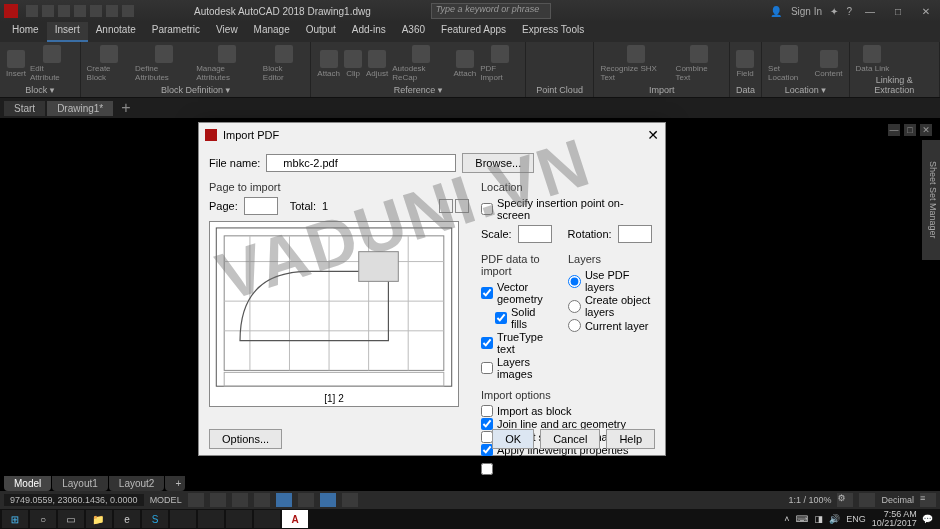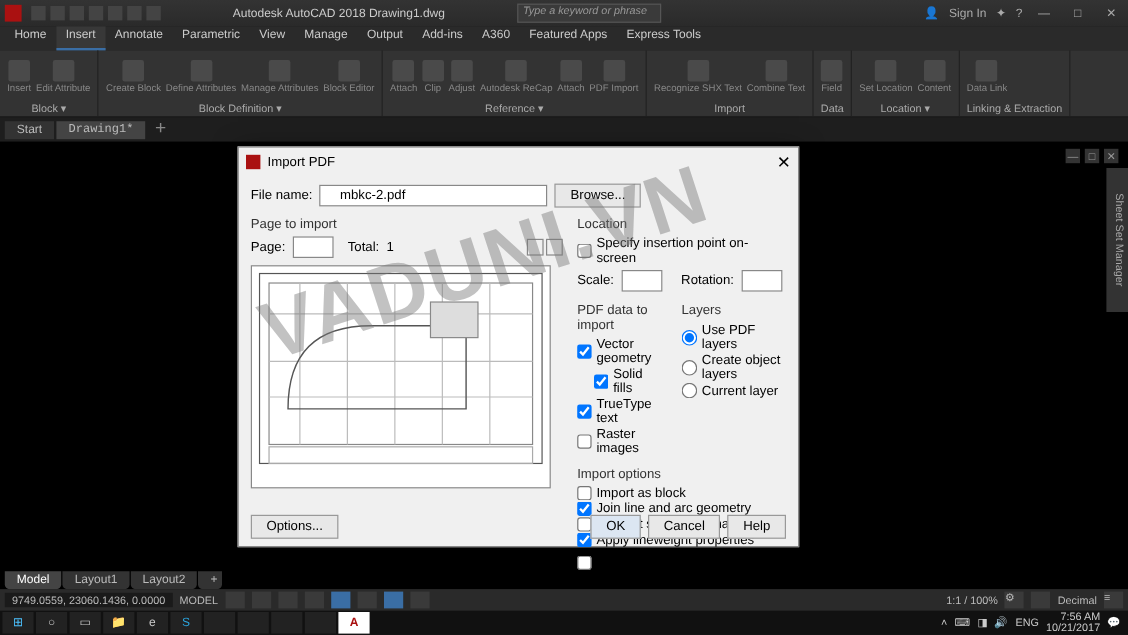--- a/index.html
+++ b/index.html
@@ -25,21 +25,21 @@
 .ribbon { height: 56px; background: #333; display: flex; border-bottom: 1px solid #111; }
 .rgroup { display: flex; flex-direction: column; justify-content: flex-end; border-right: 1px solid #222; padding: 2px 6px; }
 .rgroup .icons { display: flex; gap: 4px; flex: 1; align-items: center; }
 .rgroup .icons .rbtn { display: flex; flex-direction: column; align-items: center; color: #888; font-size: 8px; gap: 1px; }
 .rgroup .icons .rbtn .ic { width: 18px; height: 18px; background: #4a4a4a; border-radius: 2px; }
 .rgroup .label { color: #aaa; font-size: 9px; text-align: center; padding-top: 2px; }
 
 
 .doctabs { height: 20px; background: #1e1e1e; display: flex; align-items: center; padding-left: 4px; }
 .doctabs .dtab { padding: 2px 10px; color: #bbb; font-size: 10px; background: #333; margin-right: 2px; }
-.doctabs .dtab.active { background: #444; font-family: Liberation Mono, monospace; }
+.doctabs .dtab.active { background: #444; }
 .doctabs .plus { color: #888; padding: 0 6px; }
 
 
 .viewport { position: absolute; top: 118px; left: 0; right: 0; bottom: 38px; background: #000; }
 .viewport .vhdr { position: absolute; top: 6px; right: 8px; display: flex; gap: 4px; }
 .viewport .vhdr span { width: 12px; height: 12px; background: #333; color: #999; font-size: 9px; display: inline-flex; align-items: center; justify-content: center; }
 
 
 .sheet-mgr { position: absolute; right: 0; top: 140px; width: 18px; height: 120px; background: #333; color: #aaa; font-size: 9px; writing-mode: vertical-rl; text-align: center; padding: 4px 2px; }
 
@@ -188,20 +188,24 @@
           <div class="ic"></div>
           <span>Attach</span>
         </div>
     <div class="rbtn">
           <div class="ic"></div>
           <span>PDF Import</span>
         </div>
   </div>
       <div class="label">Reference ▾</div>
     </div>
+  <div class="rgroup" style="width:70px">
+      <div class="icons"></div>
+      <div class="label">Point Cloud</div>
+    </div>
   <div class="rgroup">
       <div class="icons">
     <div class="rbtn">
           <div class="ic"></div>
           <span>Recognize SHX Text</span>
         </div>
     <div class="rbtn">
           <div class="ic"></div>
           <span>Combine Text</span>
         </div>
@@ -291,20 +295,21 @@
             <line x1="120" y1="14" x2="120" y2="150" stroke="#bbb"></line>
             <line x1="160" y1="14" x2="160" y2="150" stroke="#bbb"></line>
             <line x1="200" y1="14" x2="200" y2="150" stroke="#bbb"></line>
             <line x1="14" y1="40" x2="236" y2="40" stroke="#bbb"></line>
             <line x1="14" y1="80" x2="236" y2="80" stroke="#bbb"></line>
             <line x1="14" y1="110" x2="236" y2="110" stroke="#bbb"></line>
             <path d="M30 120 Q30 50 100 50 L180 50 L180 120 Z" fill="none" stroke="#555" stroke-width="1.2"></path>
             <rect x="150" y="30" width="40" height="30" fill="#ddd" stroke="#888"></rect>
             <rect x="14" y="152" width="222" height="14" fill="none" stroke="#aaa"></rect>
           </svg>
+          <div class="pglabel">[1] 2</div>
         </div>
       </div>
       <div class="right">
         <div class="section-head">Location</div>
         <label class="chk">
             <input type="checkbox" style="">
             <span>Specify insertion point on-screen</span>
           </label>
         <div class="row" style="margin-top:4px">
           <span>Scale:</span>
@@ -324,21 +329,21 @@
                   <input type="checkbox" checked="" style="">
                   <span>Solid fills</span>
                 </label>
               </div>
             <label class="chk">
                 <input type="checkbox" checked="" style="">
                 <span>TrueType text</span>
               </label>
             <label class="chk">
                 <input type="checkbox" style="">
-                <span>Raster images</span>
+                <span>Layers images</span>
               </label>
           </div>
           <div>
             <div class="section-head">Layers</div>
             <label class="radio">
                 <input type="radio" name="ly" checked="" style="">
                 <span>Use PDF layers</span>
               </label>
             <label class="radio">
                 <input type="radio" name="ly" style="">

